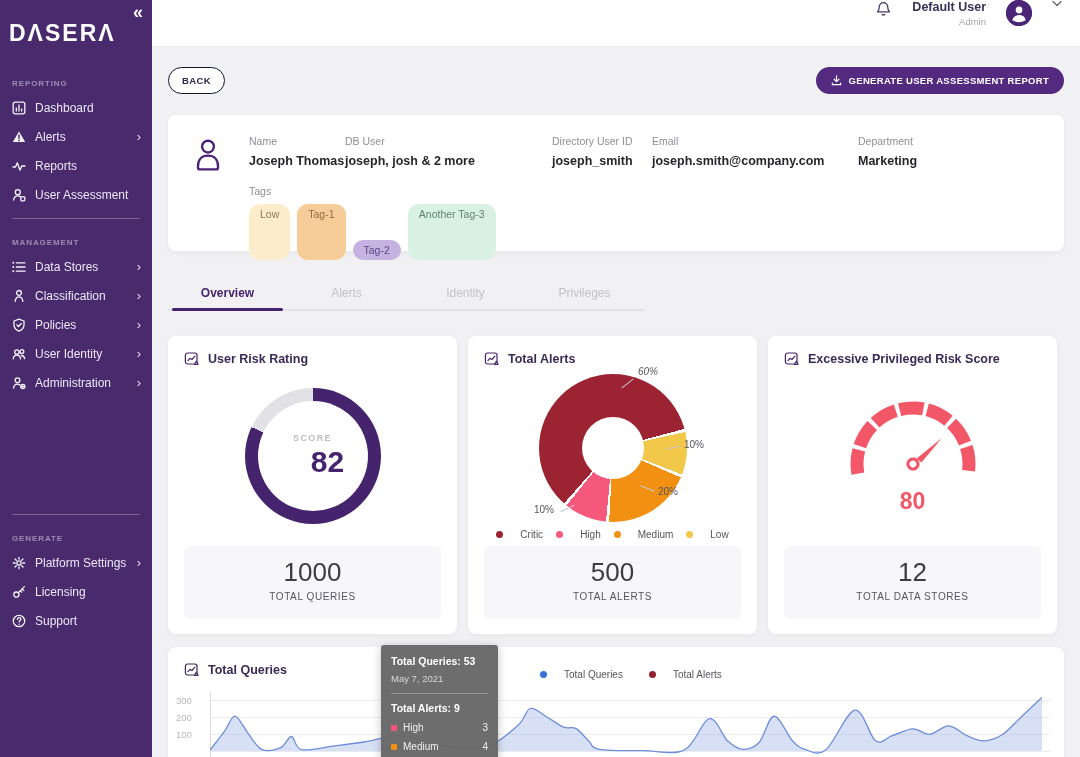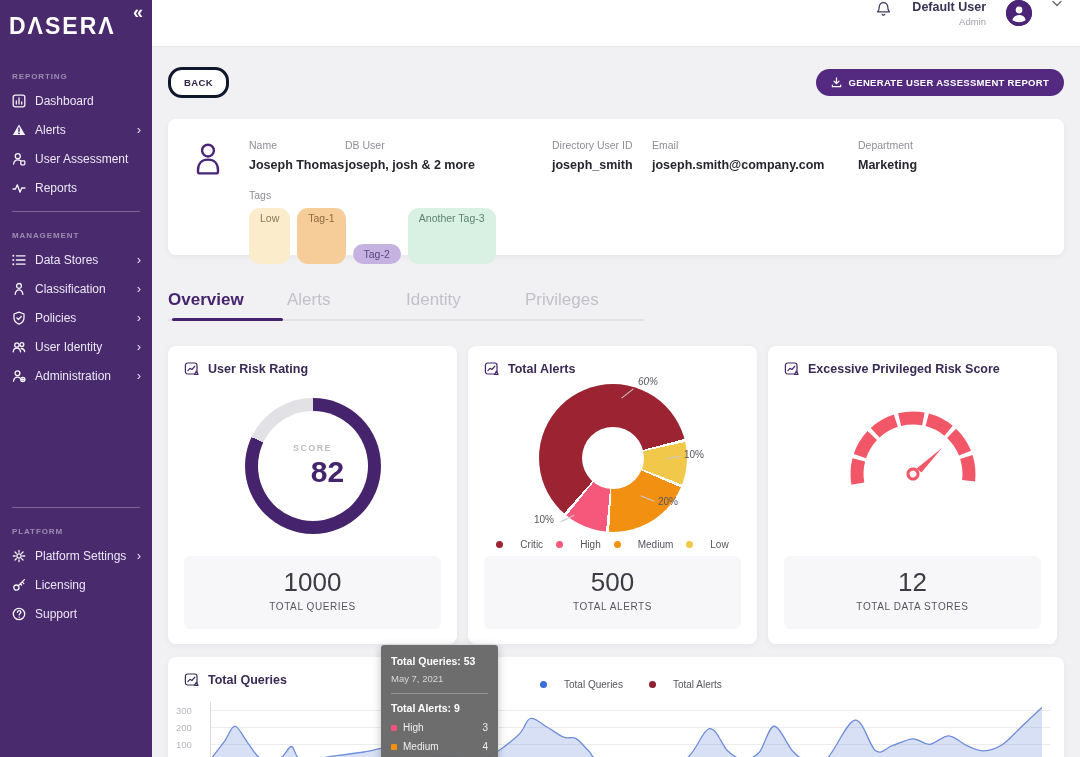--- a/index.html
+++ b/index.html
@@ -1,21 +1,21 @@
 <!DOCTYPE html>
 <html><head>
 <meta charset="utf-8">
 <style>
   * { margin:0; padding:0; box-sizing:border-box; }
   html,body { width:1080px; height:757px; overflow:hidden; font-family:"Liberation Sans",sans-serif; background:#f1f1f4; position:relative; }
 
   
   .sidebar { position:absolute; left:0; top:0; width:152px; height:757px; background:#482a6d; color:#fff; z-index:5; }
   .collapse { position:absolute; top:2px; right:9px; font-size:18px; font-weight:700; color:#fff; cursor:pointer; }
-  .logo { font-size:23px; font-weight:600; letter-spacing:2px; padding:13px 0 0 9px; color:#fff; }
+  .logo { font-size:23px; font-weight:600; letter-spacing:2px; padding:20px 0 0 9px; color:#fff; }
   .nav { margin-top:22px; }
   .nav-section-label { font-size:8px; font-weight:700; letter-spacing:.9px; color:rgba(255,255,255,.45); padding:10px 0 5px 12px; }
   .nav-item { display:flex; align-items:center; gap:9px; padding:7.5px 11px 7.5px 12px; font-size:12px; color:#ece7f5; cursor:pointer; }
   .nav-item .icn { width:14px; height:14px; display:flex; flex:0 0 auto; opacity:.95; }
   .nav-item svg { width:14px; height:14px; }
   .nav-chevron { margin-left:auto; font-size:13px; line-height:10px; color:rgba(255,255,255,.85); }
   .nav-divider { height:1px; background:rgba(255,255,255,.28); margin:9px 12px; }
   .nav-spacer { height:108px; }
 
   
@@ -23,35 +23,35 @@
   .bell { width:17px; height:18px; cursor:pointer; }
   .tb-name { text-align:right; line-height:1.25; cursor:pointer; }
   .tb-name .nm { font-size:12.5px; font-weight:700; color:#3a3157; }
   .tb-name .rl { font-size:9.5px; color:#a2a2ac; }
   .avatar { width:26px; height:26px; border-radius:50%; background:#4b2477; cursor:pointer; flex:0 0 auto; }
   .tb-caret { width:10px; height:7px; cursor:pointer; }
 
   
   .content { position:absolute; left:152px; top:47px; right:0; bottom:0; padding:20px 16px 0; }
   .toolbar { display:flex; justify-content:space-between; align-items:center; }
-  .back-btn { background:#fff; border:3px solid #0f172a; border-radius:14px; padding:7px 13px; font-size:9.5px; font-weight:700; letter-spacing:.4px; color:#2f2347; cursor:pointer; font-family:inherit; }
+  .back-btn { background:#fff; border:1px solid #0f172a; border-radius:14px; padding:7px 13px; font-size:9.5px; font-weight:700; letter-spacing:.4px; color:#2f2347; cursor:pointer; font-family:inherit; }
   .gen-btn { background:#542a80; border:none; border-radius:15px; padding:8px 15px; font-size:9.5px; font-weight:700; letter-spacing:.3px; color:#fff; display:flex; align-items:center; gap:7px; cursor:pointer; font-family:inherit; }
 
   .user-card { margin-top:21px; background:#fff; border-radius:8px; box-shadow:0 2px 6px rgba(30,30,60,.05); padding:20px 20px 16px 20px; height:136px; position:relative; }
   .uc-person { position:absolute; left:22px; top:22px; width:36px; height:40px; }
   .uc-fields { display:flex; padding-left:61px; }
   .uc-field .lb { font-size:10.5px; color:#8e8e97; }
   .uc-field .vl { font-size:12.5px; font-weight:700; color:#26262e; margin-top:7px; }
   .uc-tags { padding-left:61px; margin-top:17px; }
   .uc-tags .lb { font-size:10.5px; color:#8e8e97; }
   .tag-row { display:flex; gap:7px; margin-top:7px; }
   .tag { border-radius:11px; padding:4px 11px; font-size:10.5px; }
 
   .tabs { display:flex; margin-top:29px; width:476px; border-bottom:2px solid #e2e2e7; }
-  .tab { flex:0 0 119px; text-align:left; padding:6px 0 9px; font-size:17px; color:#c2c1c9; cursor:pointer; position:relative; }
+  .tab { flex:0 0 119px; text-align:center; padding:6px 0 9px; font-size:12px; color:#c2c1c9; cursor:pointer; position:relative; }
   .tab.active { color:#46246d; font-weight:700; }
   .tab.active::after { content:""; position:absolute; left:4px; right:4px; bottom:-2px; height:3px; border-radius:2px; background:#46246d; }
 
   .cards { display:flex; gap:11px; margin-top:25px; }
   .card { width:289px; height:298px; background:#fff; border-radius:8px; box-shadow:0 2px 6px rgba(30,30,60,.05); position:relative; }
   .card-head { display:flex; align-items:center; gap:8px; padding:15px 16px 0; font-size:12.5px; font-weight:700; color:#3a2a56; }
   .card-head svg { width:16px; height:16px; flex:0 0 auto; }
   .card-foot { position:absolute; left:16px; right:16px; top:210px; height:73px; background:#f7f7f9; border-radius:6px; text-align:center; }
   .cf-value { font-size:26px; color:#3c3c44; margin-top:11px; }
   .cf-label { font-size:10px; color:#55555e; letter-spacing:.6px; margin-top:3px; }
@@ -117,34 +117,34 @@
             <path d="M7 5v3.2" stroke="#482a6d" stroke-width="1.5" stroke-linecap="round"></path>
             <circle cx="7" cy="10.3" r=".9" fill="#482a6d"></circle>
           </svg>
         </span>
         <span>Alerts</span>
         <span class="nav-chevron">›</span>
       </div>
       <div class="nav-item">
         <span class="icn">
           <svg viewBox="0 0 14 14" fill="none" stroke="#fff" stroke-width="1.3" stroke-linecap="round" stroke-linejoin="round">
+            <path d="M1 8h2.5L5.3 3.8 8 11.2 9.7 7H13"></path>
+          </svg>
+        </span>
+        <span>Reports</span>
+      </div>
+      <div class="nav-item">
+        <span class="icn">
+          <svg viewBox="0 0 14 14" fill="none" stroke="#fff" stroke-width="1.3" stroke-linecap="round" stroke-linejoin="round">
             <circle cx="5.8" cy="4.2" r="2.5"></circle>
             <path d="M1.6 12c.4-2.7 1.9-4.1 4.2-4.1 1.1 0 2 .3 2.7.9"></path>
             <rect x="8.8" y="8.8" width="4" height="4" rx=".8"></rect>
           </svg>
         </span>
         <span>User Assessment</span>
-      </div>
-      <div class="nav-item">
-        <span class="icn">
-          <svg viewBox="0 0 14 14" fill="none" stroke="#fff" stroke-width="1.3" stroke-linecap="round" stroke-linejoin="round">
-            <path d="M1 8h2.5L5.3 3.8 8 11.2 9.7 7H13"></path>
-          </svg>
-        </span>
-        <span>Reports</span>
       </div>
       <div class="nav-divider"></div>
       <div class="nav-section-label">MANAGEMENT</div>
       <div class="nav-item">
         <span class="icn">
           <svg viewBox="0 0 14 14" fill="none" stroke="#fff" stroke-width="1.3" stroke-linecap="round" stroke-linejoin="round">
             <path d="M4.4 2.8H13M4.4 7H13M4.4 11.2H13"></path>
             <path d="M1.3 2.8h.01M1.3 7h.01M1.3 11.2h.01" stroke-width="2"></path>
           </svg>
         </span>
@@ -189,21 +189,21 @@
             <path d="M1.5 12.2c.4-2.6 1.9-4 4-4 .9 0 1.8.3 2.4.8"></path>
             <circle cx="10.8" cy="10.5" r="2.1"></circle>
             <path d="M10.8 9.1v2.8M9.4 10.5h2.8" stroke-width="1"></path>
           </svg>
         </span>
         <span>Administration</span>
         <span class="nav-chevron">›</span>
       </div>
       <div class="nav-spacer"></div>
       <div class="nav-divider"></div>
-      <div class="nav-section-label">PLATFORM</div>
+      <div class="nav-section-label">GENERATE</div>
       <div class="nav-item">
         <span class="icn">
           <svg viewBox="0 0 14 14" fill="none" stroke="#fff" stroke-width="1.3" stroke-linecap="round" stroke-linejoin="round">
             <circle cx="7" cy="7" r="2.1"></circle>
             <path d="M7 1.3v1.9M7 10.8v1.9M1.3 7h1.9M10.8 7h1.9M3 3l1.3 1.3M9.7 9.7 11 11M11 3 9.7 4.3M4.3 9.7 3 11"></path>
           </svg>
         </span>
         <span>Platform Settings</span>
         <span class="nav-chevron">›</span>
       </div>
@@ -384,20 +384,21 @@
       </div>
       <svg class="gauge-svg" width="170" height="104" viewBox="0 0 170 104">
         <path d="M 29.85 89.7 A 56 56 0 1 1 140.15 89.7" fill="none" stroke="#f25767" stroke-width="13" stroke-dasharray="24 4"></path>
         <g id="gauge-needle" transform="translate(85,80)">
           <g id="gauge-needle-rot" transform="rotate(-30)">
             <path d="M6 -3 38 -8 8 3 Z" fill="#f25767"></path>
             <circle cx="0" cy="0" r="5" fill="#fff" stroke="#f25767" stroke-width="3.2"></circle>
           </g>
         </g>
       </svg>
+      <div class="gauge-val">80</div>
       <div class="card-foot">
         <div class="cf-value">12</div>
         <div class="cf-label">TOTAL DATA STORES</div>
       </div>
     </div>
   </div>
 
   <div class="wide-card">
     <div class="card-head">
       <svg viewBox="0 0 16 16" fill="none" stroke="#3a2a56" stroke-width="1.2" stroke-linecap="round" stroke-linejoin="round">

